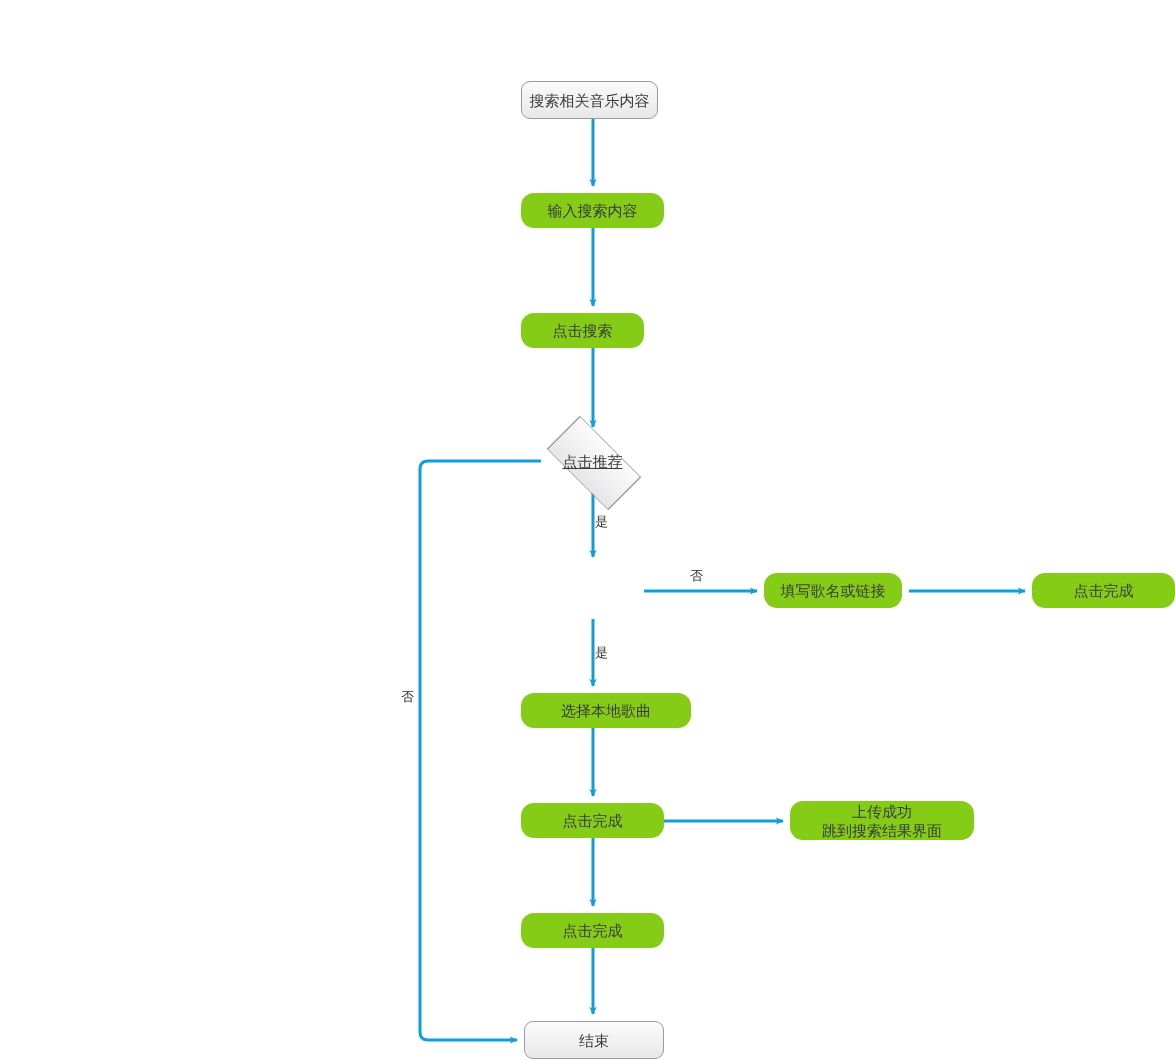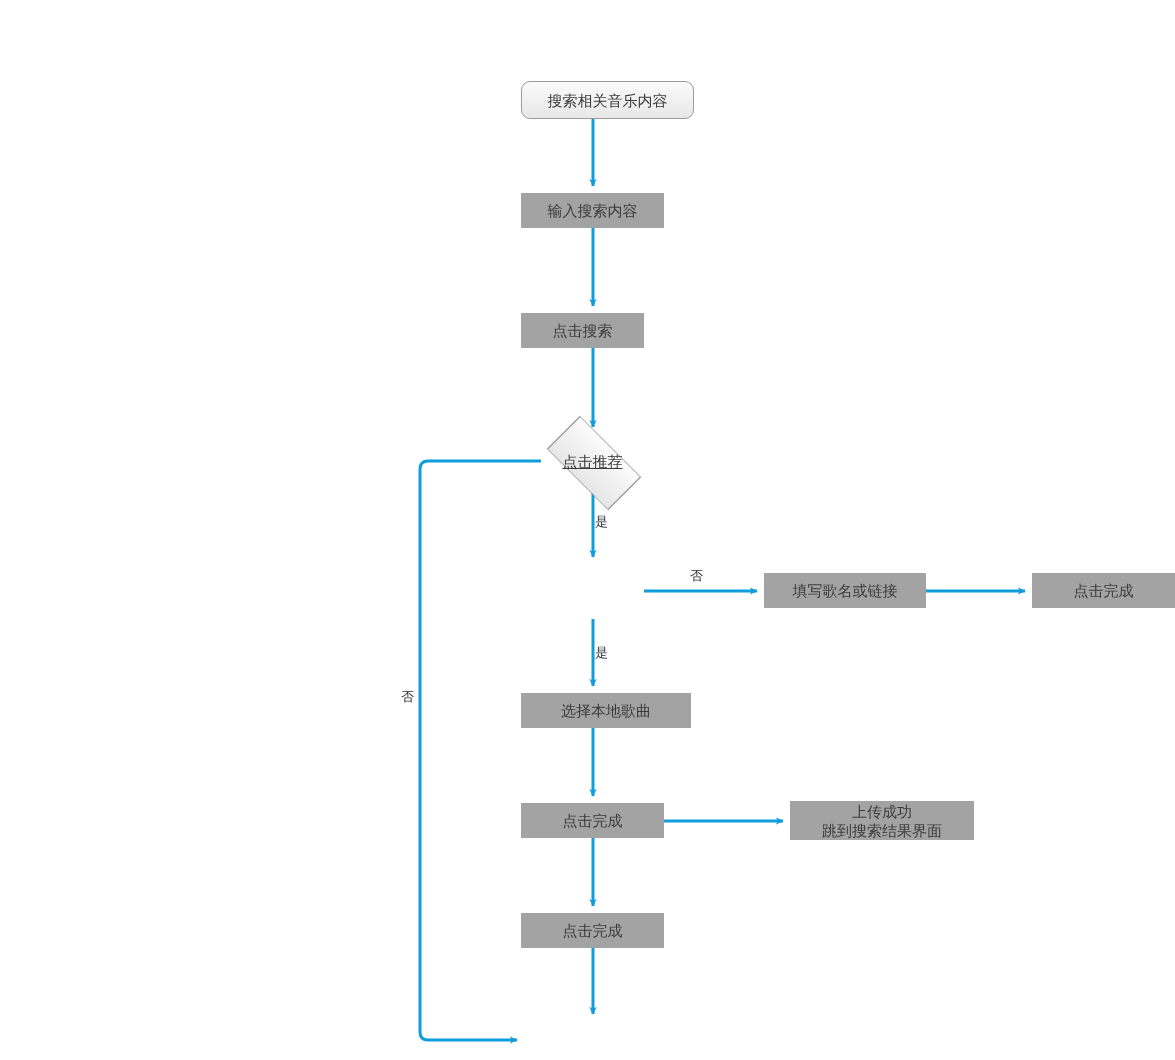--- a/index.html
+++ b/index.html
@@ -32,21 +32,22 @@
     align-items: center;
     justify-content: center;
     text-align: center;
     color: #3b3b3b;
     font-size: 15px;
     line-height: 19px;
     white-space: pre-line;
   }
   
   .node.process {
-    background: #a3a3a3;
+    background: #84cc16;
+    border-radius: 13px;
   }
   
   .node.terminator {
     background: linear-gradient(to bottom, #fbfbfb 0%, #f2f2f2 45%, #e8e8e8 100%);
     border: 1px solid #9b9b9b;
     border-radius: 9px;
   }
   
   .node.decision {
     background: transparent;
@@ -108,39 +109,39 @@
       <line x1="593" y1="728" x2="593" y2="796" marker-end="url(#arrowhead)"></line>
 
       <line x1="664" y1="821" x2="783" y2="821" marker-end="url(#arrowhead)"></line>
 
       <line x1="593" y1="838" x2="593" y2="906" marker-end="url(#arrowhead)"></line>
 
       <line x1="593" y1="948" x2="593" y2="1014" marker-end="url(#arrowhead)"></line>
     </g>
   </svg>
 
-  <div class="node terminator" style="left:521px; top:81px; width:173px; height:38px;">
+  <div class="node terminator" style="left:521px; top:81px; width:137px; height:38px;">
     <span>搜索相关音乐内容</span>
   </div>
 
   <div class="node process" style="left:521px; top:193px; width:143px; height:35px;">
     <span>输入搜索内容</span>
   </div>
 
   <div class="node process" style="left:521px; top:313px; width:123px; height:35px;">
     <span>点击搜索</span>
   </div>
 
   <div class="node decision" style="left:541px; top:434px; width:103px; height:55px;">
     <span class="diamond-shape"></span>
     <span class="diamond-label">点击推荐</span>
   </div>
 
 
-  <div class="node process" style="left:764px; top:573px; width:162px; height:35px;">
+  <div class="node process" style="left:764px; top:573px; width:138px; height:35px;">
     <span>填写歌名或链接</span>
   </div>
 
   <div class="node process" style="left:1032px; top:573px; width:143px; height:35px;">
     <span>点击完成</span>
   </div>
 
   <div class="node process" style="left:521px; top:693px; width:170px; height:35px;">
     <span>选择本地歌曲</span>
   </div>
@@ -151,20 +152,23 @@
 
   <div class="node process" style="left:790px; top:801px; width:184px; height:39px;">
     <span>上传成功
 跳到搜索结果界面</span>
   </div>
 
   <div class="node process" style="left:521px; top:913px; width:143px; height:35px;">
     <span>点击完成</span>
   </div>
 
+  <div class="node terminator" style="left:524px; top:1021px; width:140px; height:38px;">
+    <span>结束</span>
+  </div>
 
   <div class="edge-label" style="left:595px; top:514px;">
     <span>是</span>
   </div>
 
   <div class="edge-label" style="left:690px; top:568px;">
     <span>否</span>
   </div>
 
   <div class="edge-label" style="left:595px; top:645px;">

